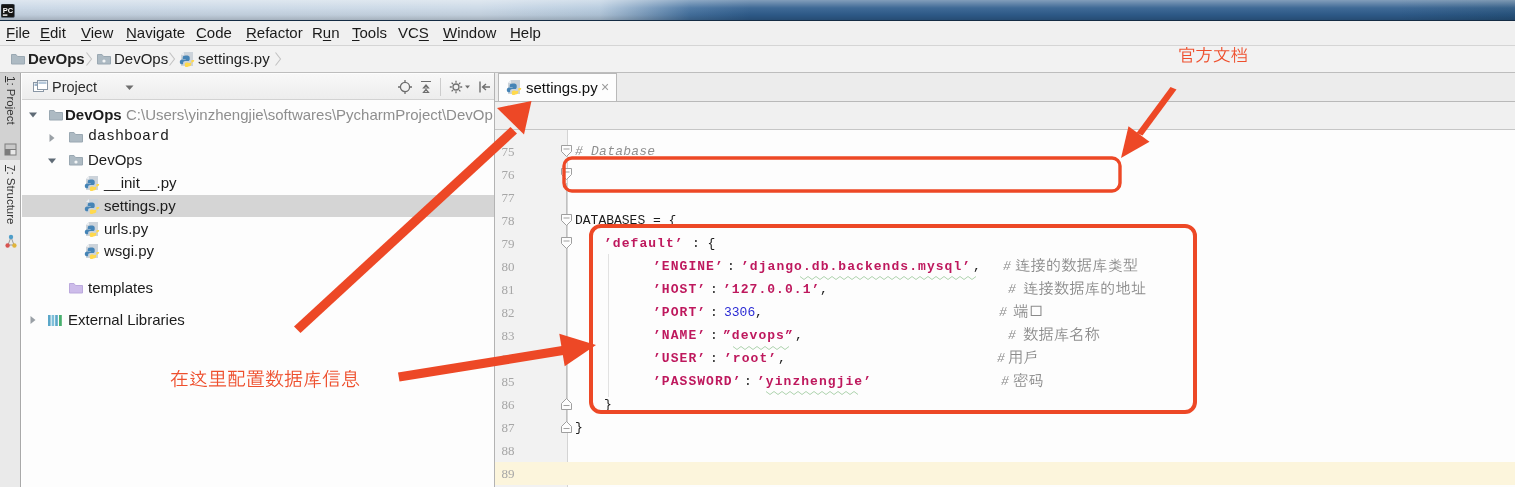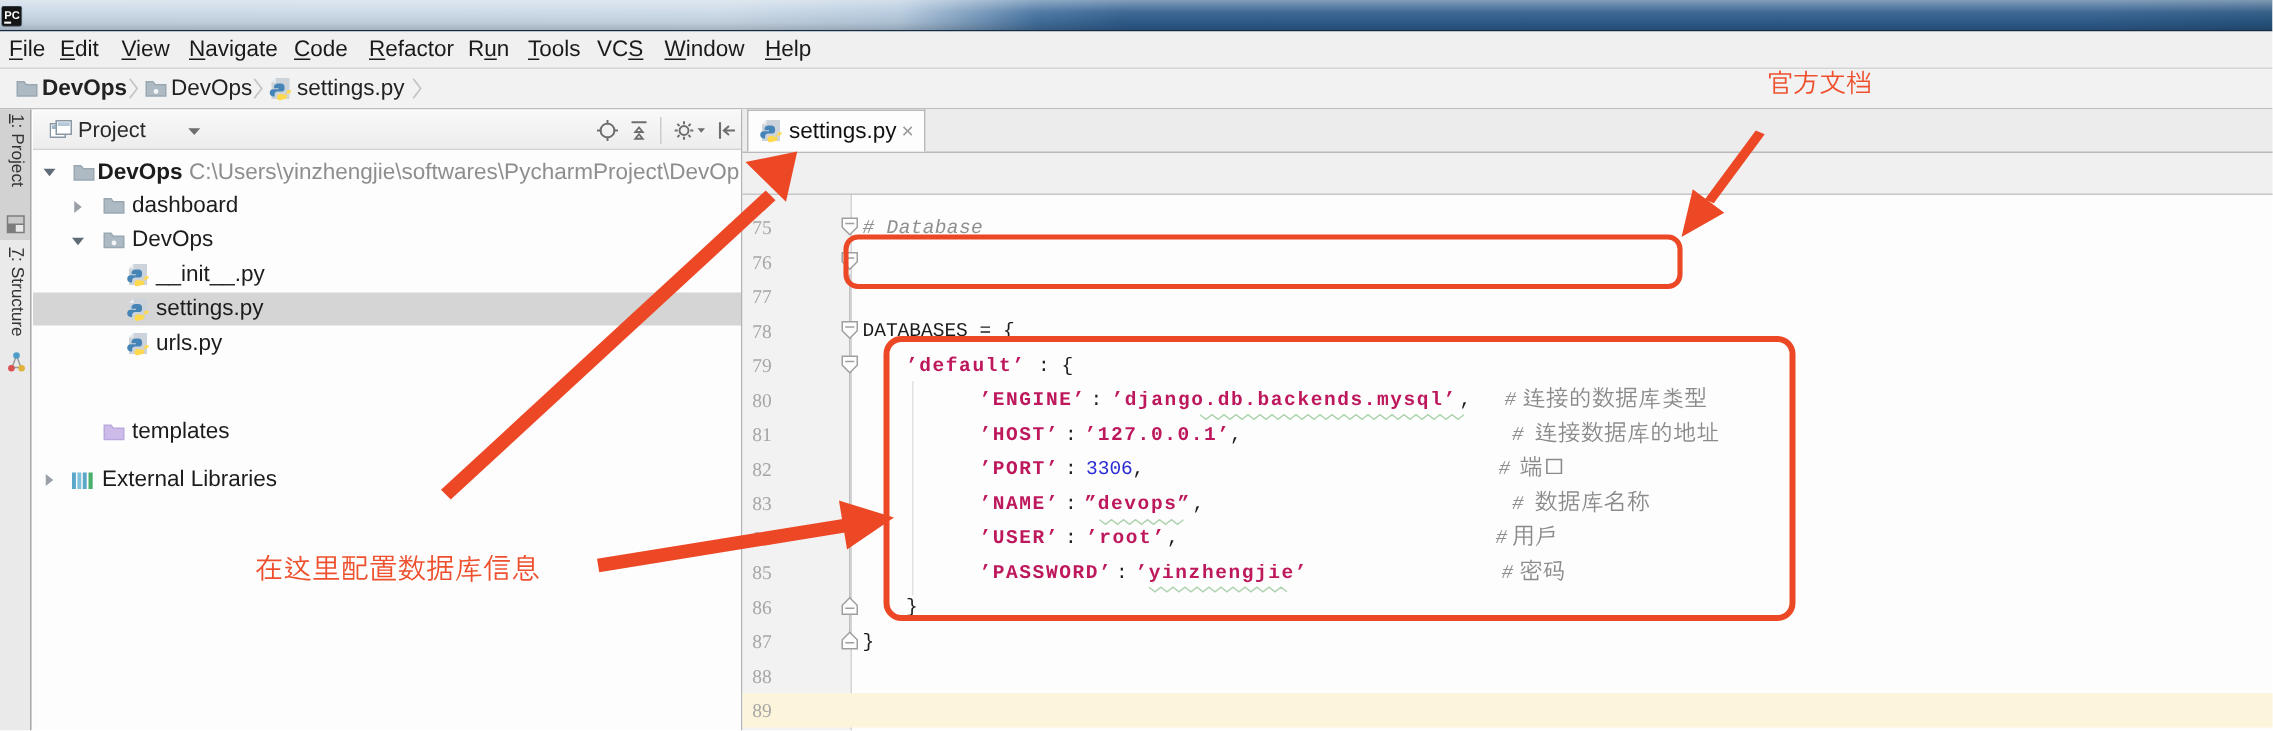--- a/index.html
+++ b/index.html
@@ -131,21 +131,21 @@
       <div class="trow" style="top:30.5px;">
         <svg class="abs" style="left:6px;top:6.5px" width="10" height="10" viewBox="0 0 10 10">
           <path d="M1 2.5l8 0-4 5z" fill="#5f6b76"></path>
         </svg>
         <svg class="abs" style="left:26px;top:3px" width="16" height="16" viewBox="0 0 16 16">
 <path d="M1.5 3.5h4.5l1.5 2h7v7.5h-13z" fill="#adbac3" stroke="#9aa8b2" stroke-width="1"></path>
         </svg>
         <span style="left:43px;font-weight:bold">DevOps</span>
         <span style="left:104px;color:#8e8e8e">C:\Users\yinzhengjie\softwares\PycharmProject\DevOp</span>
       </div>
-      <div class="trow" style="top:53.3px;">
+      <div class="trow" style="top:53.3px;font-family:Liberation Mono, monospace;">
         <svg class="abs" style="left:25px;top:6.5px" width="10" height="10" viewBox="0 0 10 10">
           <path d="M2.5 1l5 4-5 4z" fill="#9aa0a6"></path>
         </svg>
         <svg class="abs" style="left:46px;top:3px" width="16" height="16" viewBox="0 0 16 16">
 <path d="M1.5 3.5h4.5l1.5 2h7v7.5h-13z" fill="#adbac3" stroke="#9aa8b2" stroke-width="1"></path>
         </svg>
         <span style="left:66px">dashboard</span>
       </div>
       <div class="trow" style="top:76.1px;">
         <svg class="abs" style="left:25px;top:6.5px" width="10" height="10" viewBox="0 0 10 10">
@@ -176,20 +176,29 @@
         <span style="left:82px">settings.py</span>
       </div>
       <div class="trow" style="top:144.5px;">
         <svg class="abs" style="left:62px;top:3px" width="16" height="16" viewBox="0 0 16 16">
 <path d="M5 1h9v14H2V4z" fill="#ccd3da"></path>
 <path d="M2 4h3V1z" fill="#e9edf1"></path>
 <path d="M6.6 4.6c-1.9 0-2.9.9-2.9 2.2v1.1h3v.6H3c-1.3 0-2.2 1-2.2 2.4S1.7 13.3 3 13.3h1.1v-1.4c0-1 .9-1.9 2-1.9h2.9c1 0 1.7-.8 1.7-1.8V6.8c0-1.2-1-2.2-2.3-2.2z" fill="#4584b6"></path>
 <path d="M9.4 15.4c1.9 0 2.9-.9 2.9-2.2v-1.1h-3v-.6h3.7c1.3 0 2.2-1 2.2-2.4h-2.7v.7c0 1-.9 1.8-2 1.8H7.6c-1 0-1.8.9-1.8 1.9v1.2c0 1 1.3 1.9 3.6.7z" fill="#ffd94d"></path>
 </svg>
         <span style="left:82px">urls.py</span>
+      </div>
+      <div class="trow" style="top:167.3px;">
+        <svg class="abs" style="left:62px;top:3px" width="16" height="16" viewBox="0 0 16 16">
+<path d="M5 1h9v14H2V4z" fill="#ccd3da"></path>
+<path d="M2 4h3V1z" fill="#e9edf1"></path>
+<path d="M6.6 4.6c-1.9 0-2.9.9-2.9 2.2v1.1h3v.6H3c-1.3 0-2.2 1-2.2 2.4S1.7 13.3 3 13.3h1.1v-1.4c0-1 .9-1.9 2-1.9h2.9c1 0 1.7-.8 1.7-1.8V6.8c0-1.2-1-2.2-2.3-2.2z" fill="#4584b6"></path>
+<path d="M9.4 15.4c1.9 0 2.9-.9 2.9-2.2v-1.1h-3v-.6h3.7c1.3 0 2.2-1 2.2-2.4h-2.7v.7c0 1-.9 1.8-2 1.8H7.6c-1 0-1.8.9-1.8 1.9v1.2c0 1 1.3 1.9 3.6.7z" fill="#ffd94d"></path>
+</svg>
+        <span style="left:82px">wsgi.py</span>
       </div>
       <div class="trow" style="top:190.1px;margin-top:14px;">
         <svg class="abs" style="left:46px;top:3px" width="16" height="16" viewBox="0 0 16 16">
 <path d="M1.5 3.5h4.5l1.5 2h7v7.5h-13z" fill="#cdbcea" stroke="#bba9dd" stroke-width="1"></path>
         </svg>
         <span style="left:66px">templates</span>
       </div>
       <div class="trow" style="top:235.70000000000002px;">
         <svg class="abs" style="left:6px;top:6.5px" width="10" height="10" viewBox="0 0 10 10">
           <path d="M2.5 1l5 4-5 4z" fill="#9aa0a6"></path>

